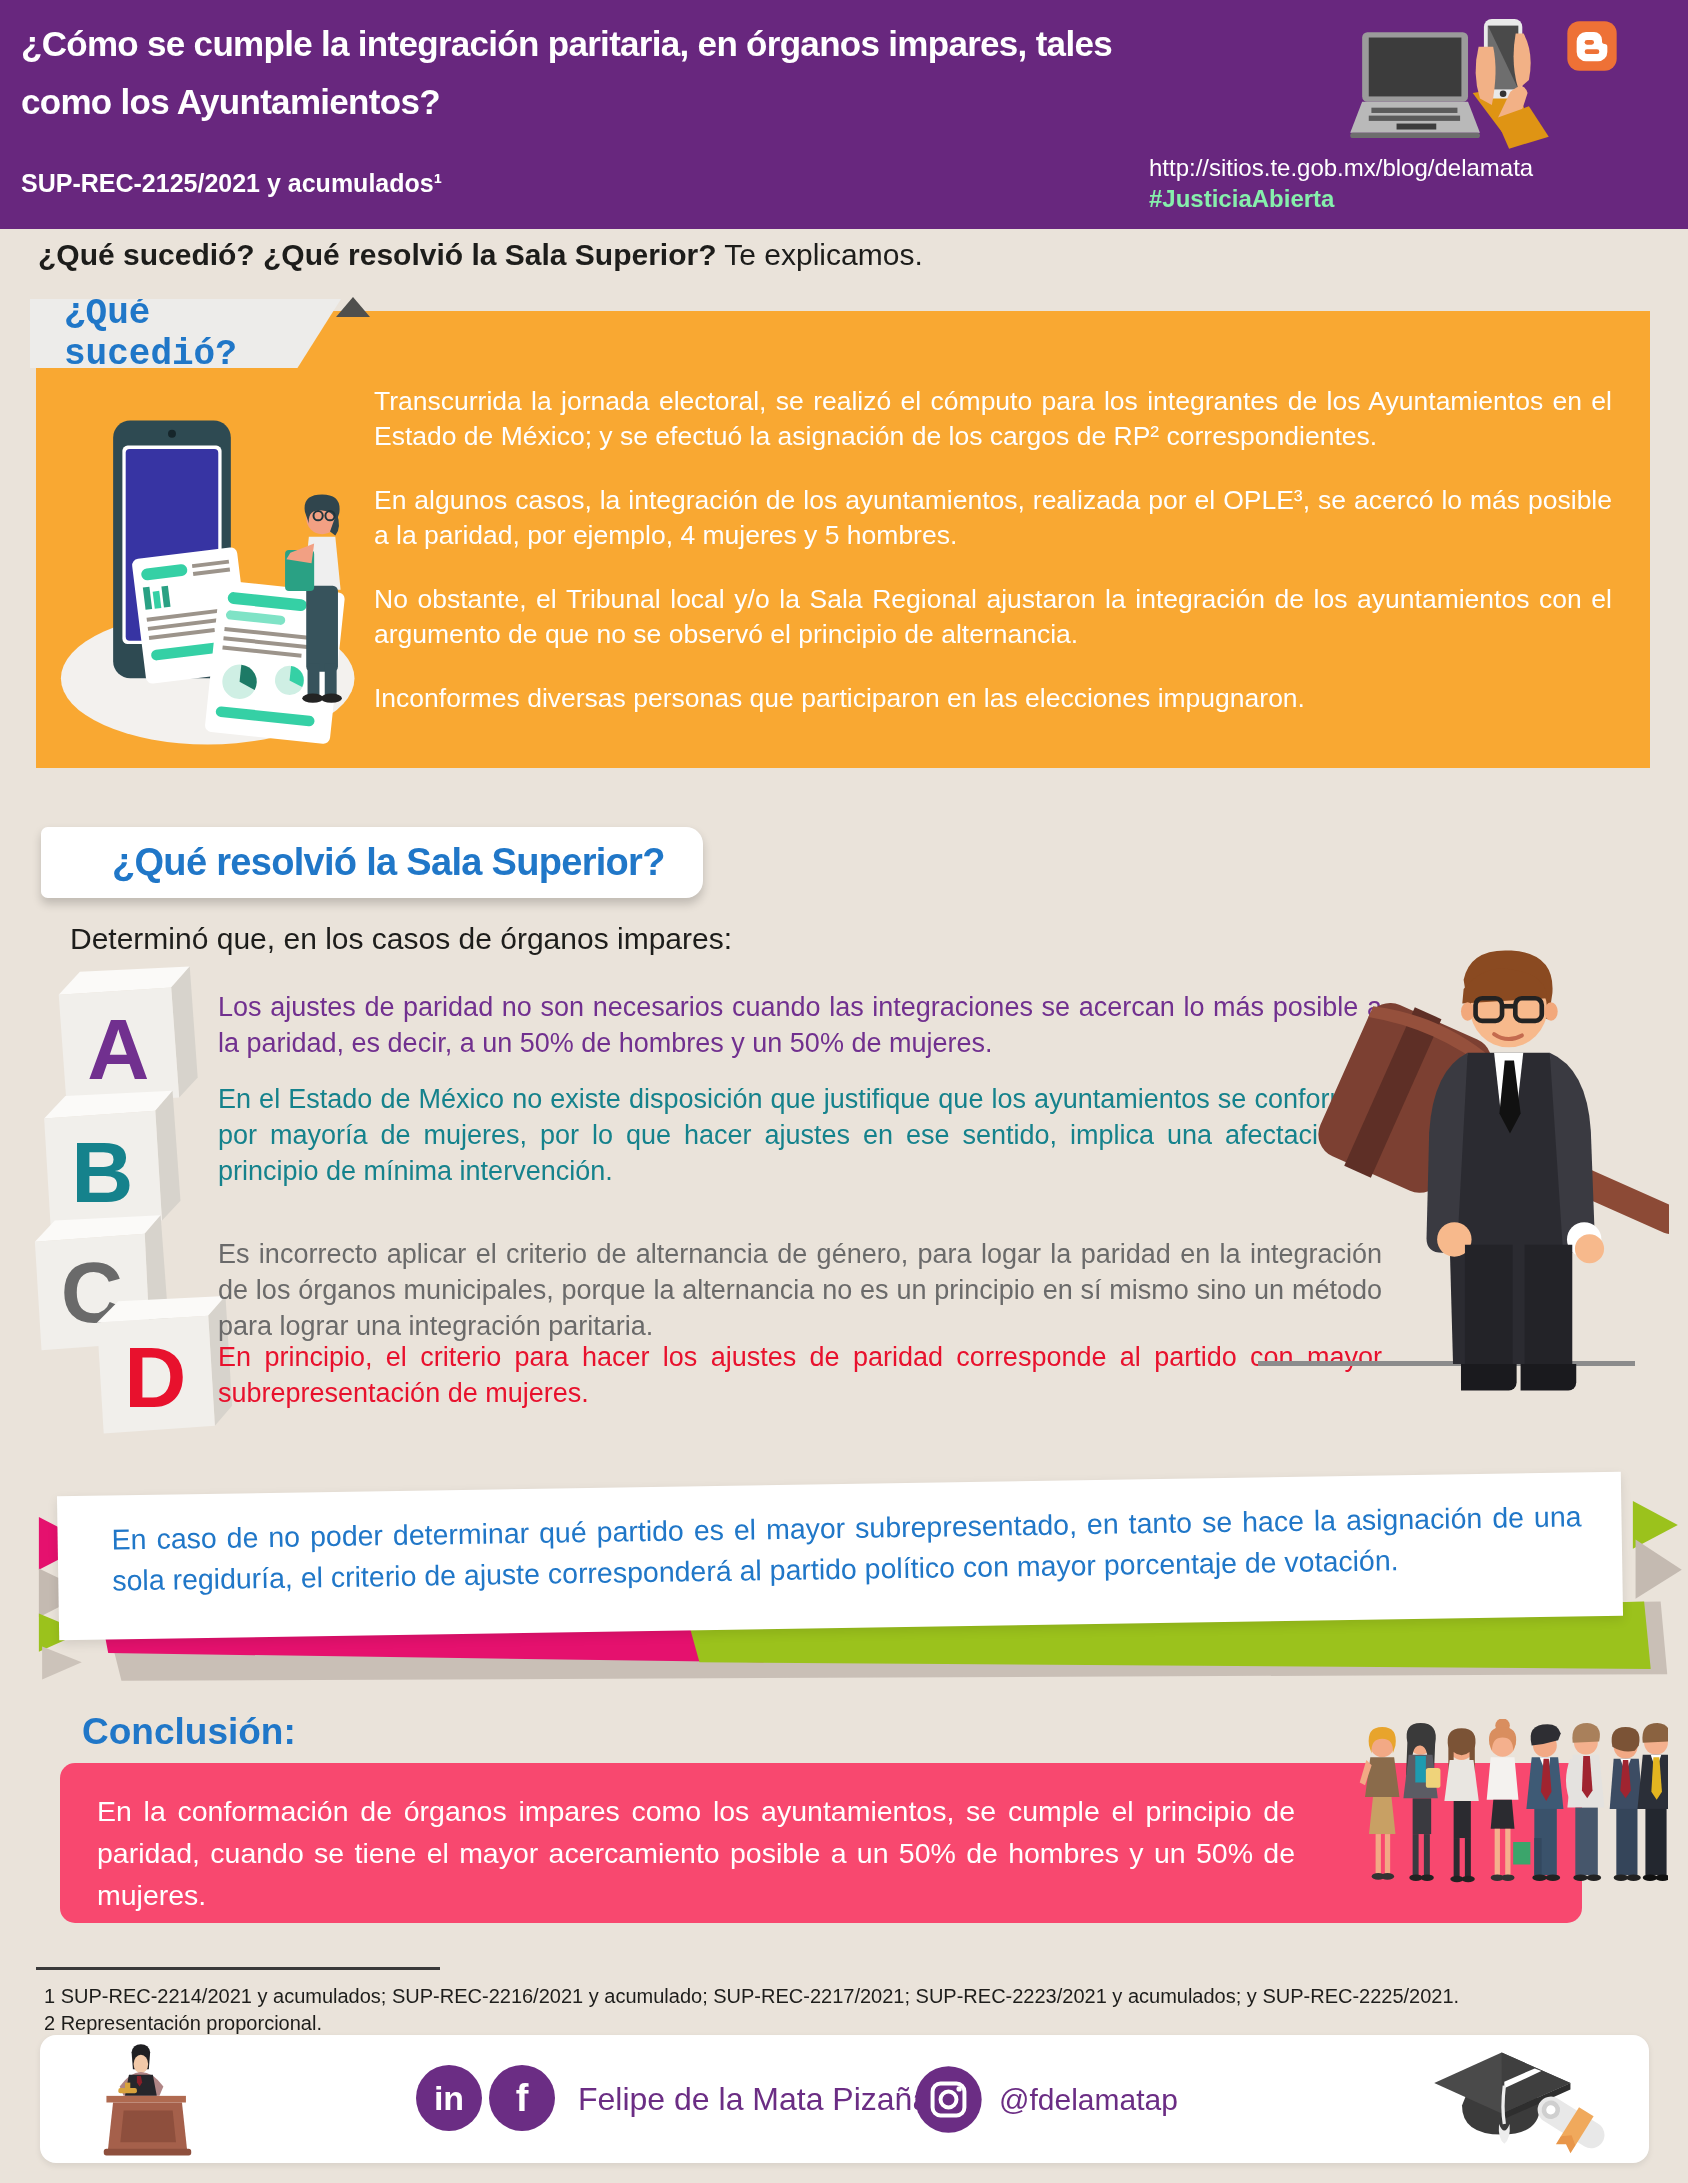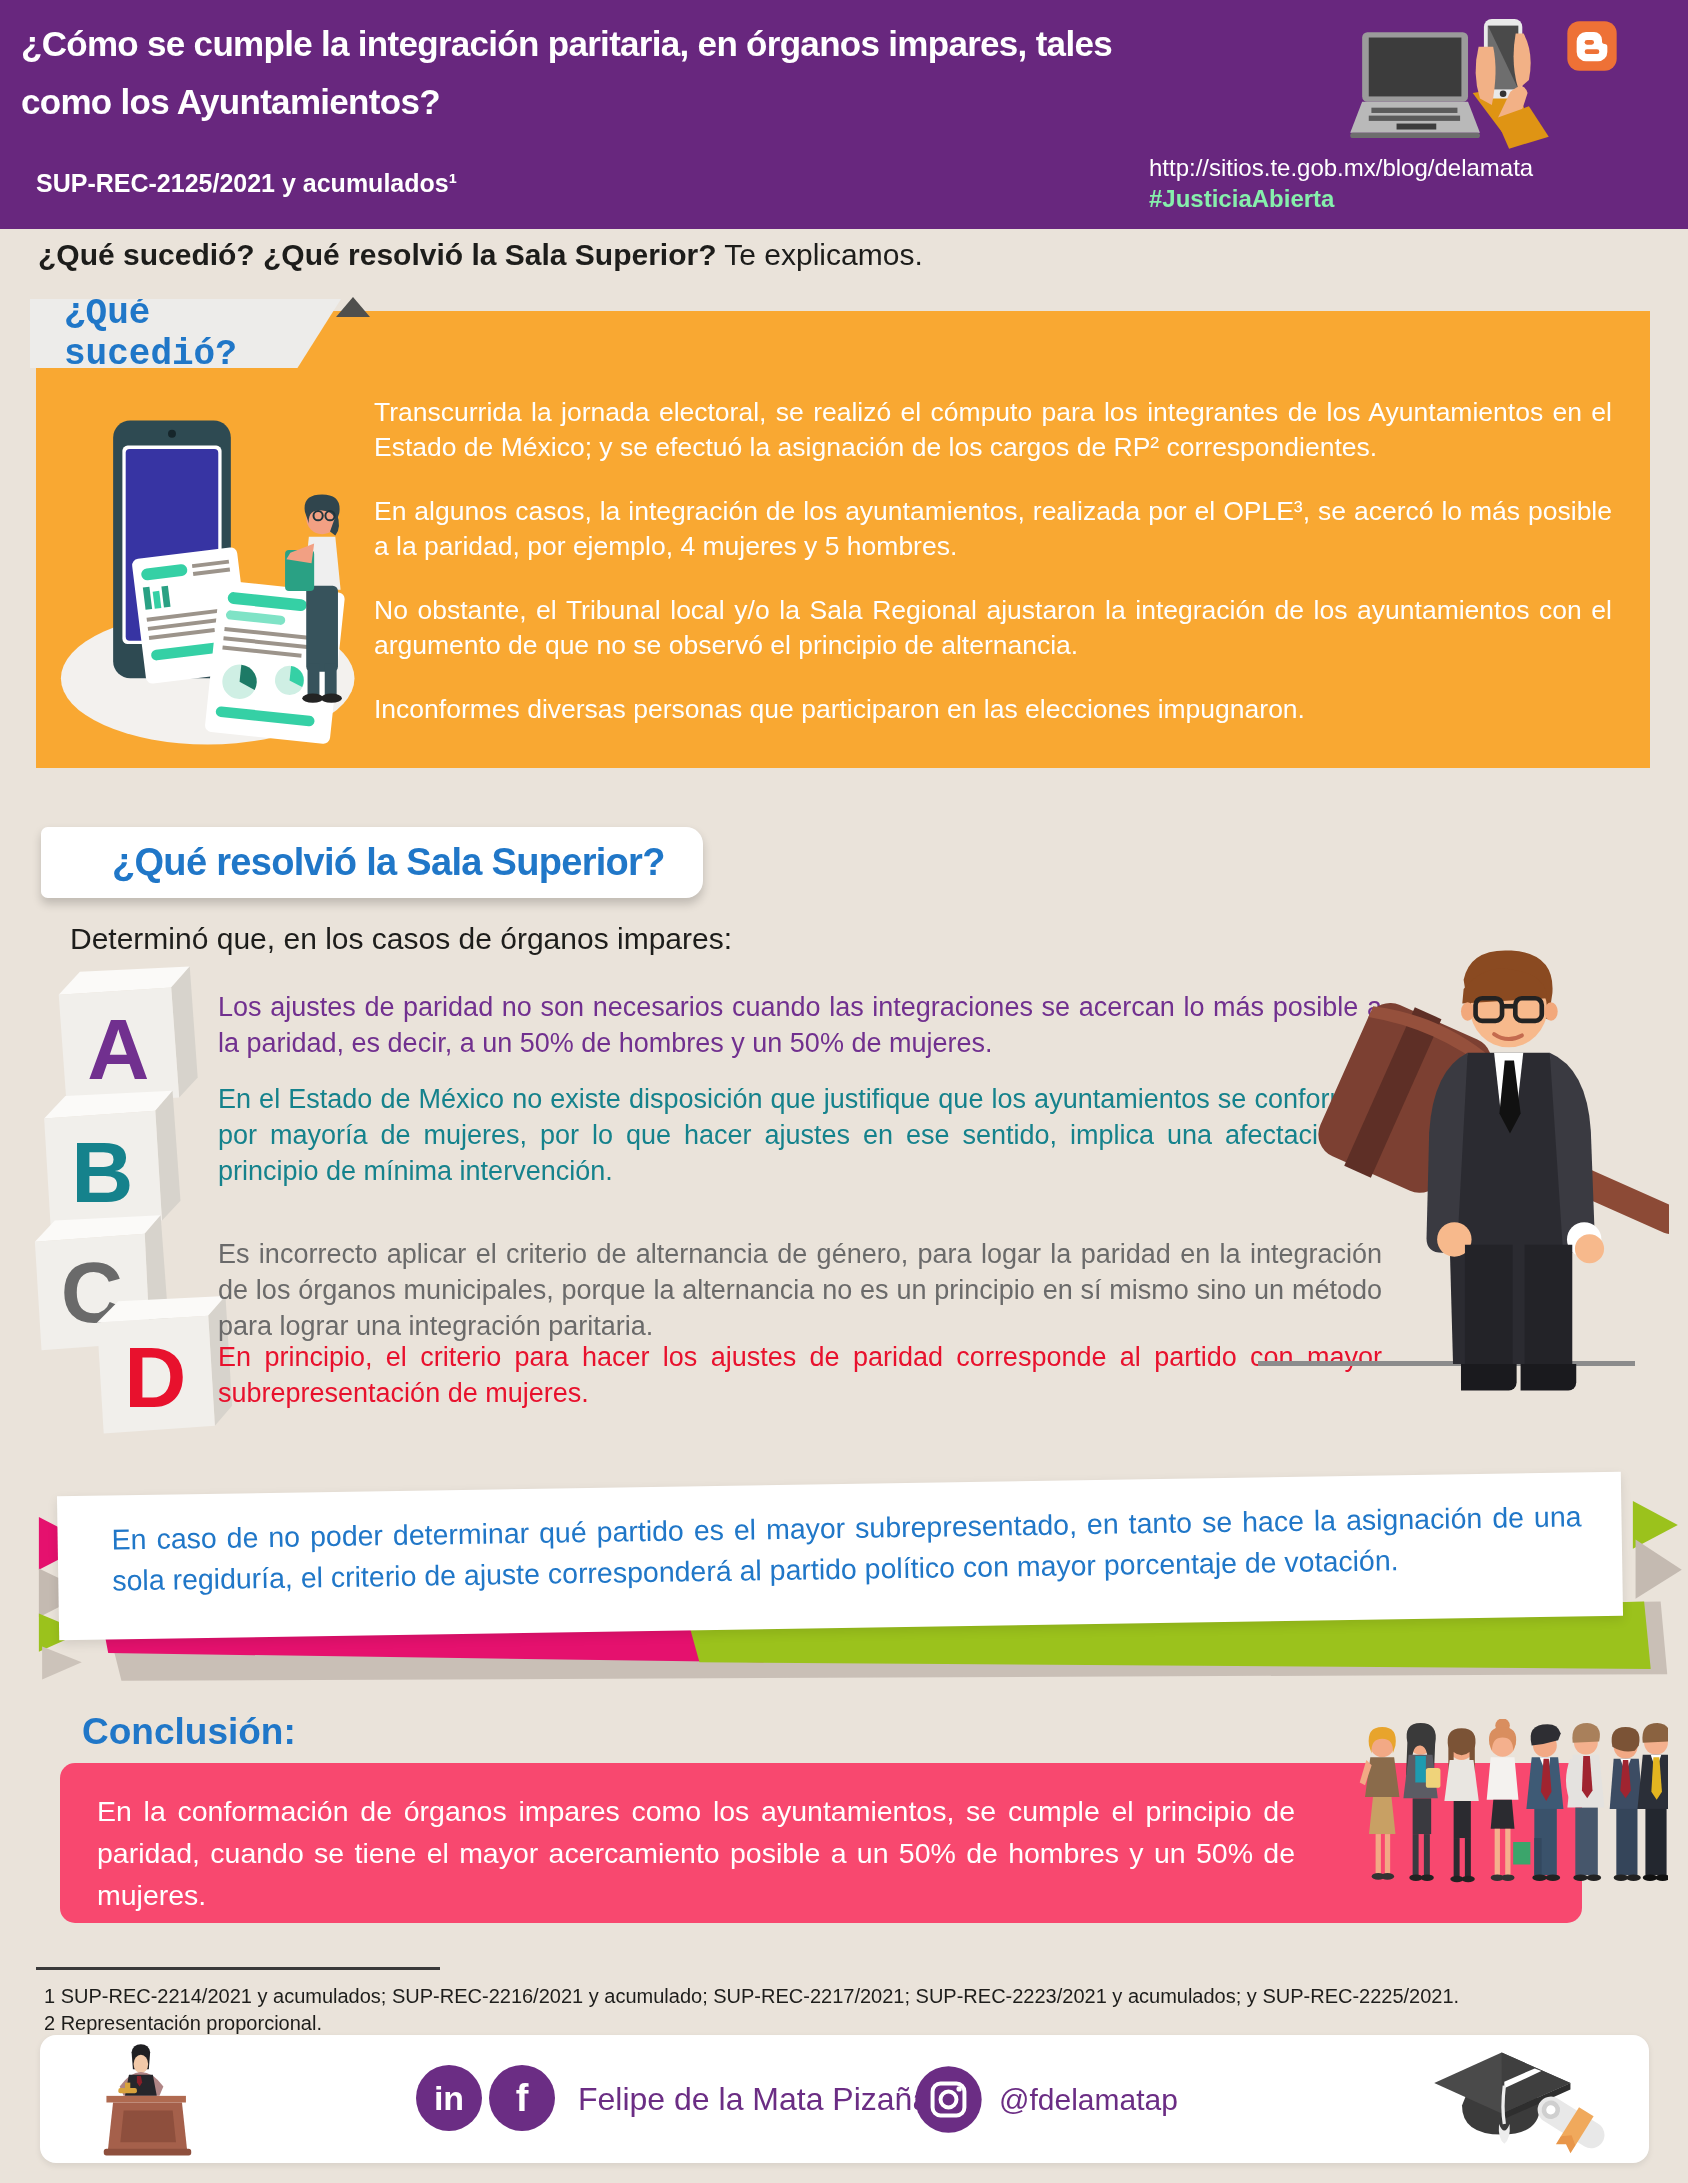--- a/index.html
+++ b/index.html
@@ -2,40 +2,40 @@
 <html style="font-size:10.6px"><head>
 <meta charset="utf-8">
 <style>
   html,body{margin:0;padding:0;background:#d8d2c9;}
   .page{position:relative;width:1688px;height:2183px;background:#EAE3DA;overflow:hidden;
         font-family:"Liberation Sans", sans-serif;}
   
   .hdr{position:absolute;left:0;top:0;width:1688px;height:229px;background:#68277E;}
   .hdr-title{position:absolute;left:21px;top:14.6px;width:1311px;color:#fff;font-weight:bold;
              font-size:35px;line-height:58px;letter-spacing:-0.7px;}
-  .hdr-case{position:absolute;left:36px;top:169px;color:#fff;font-weight:bold;font-size:25px;}
+  .hdr-case{position:absolute;left:21px;top:169px;color:#fff;font-weight:bold;font-size:25px;}
   .hdr-url{position:absolute;left:1149px;top:154px;color:#fff;font-size:24px;}
   .hdr-tag{position:absolute;left:1149px;top:185px;color:#86efac;font-size:24px;font-weight:bold;}
   .hdr-illu{position:absolute;left:1337px;top:6.6px;}
   .blogger{position:absolute;left:1566px;top:20px;}
   
   .intro{position:absolute;left:38px;top:238px;font-size:30px;color:#1D1D1B;}
   .intro b{font-weight:bold;}
   
   .orange{position:absolute;left:36px;top:311px;width:1614px;height:457px;background:#F9A832;}
   .chip1{position:absolute;left:30px;top:299px;width:311px;height:69px;background:#EDECEA;
          clip-path:polygon(0 0,100% 0,86% 100%,0 100%);display:flex;align-items:center;z-index:3;font-family:Liberation Mono, monospace;}
   .chip1 span{padding-left:34px;color:#2077C8;font-weight:bold;font-size:36px;}
   .chip1-tri{position:absolute;left:336px;top:297px;width:0;height:0;z-index:3;
              border-left:17px solid transparent;border-right:17px solid transparent;
              border-bottom:20px solid #4F4F4D;}
   .wh-illu{position:absolute;left:52px;top:394px;z-index:2;}
   .wh-text{position:absolute;left:374px;top:379px;width:1238px;color:#fff;font-size:26.5px;
            line-height:35px;text-align:justify;z-index:2;}
-  .wh-text p{margin:16px 0 29px 0;}
+  .wh-text p{margin:5px 0 29px 0;}
   
   .chip2{position:absolute;left:41px;top:827px;width:662px;height:71px;background:#fff;
          border-radius:6.6px 17px 17px 6.6px;display:flex;align-items:center;
          box-shadow:0 5.3px 9.3px rgba(0,0,0,.18);}
   .chip2 span{padding-left:71px;color:#2077C8;font-weight:bold;font-size:38px;letter-spacing:-0.7px;}
   .res-intro{position:absolute;left:70px;top:922px;font-size:30px;color:#1D1D1B;}
   .cubes{position:absolute;left:18.5px;top:965px;}
   .res-item{position:absolute;left:218px;width:1164px;font-size:27px;line-height:36px;text-align:justify;}
   .ri-a{top:989px;} .ri-b{top:1081px;} .ri-c{top:1222px;} .ri-d{top:1339px;}
   

